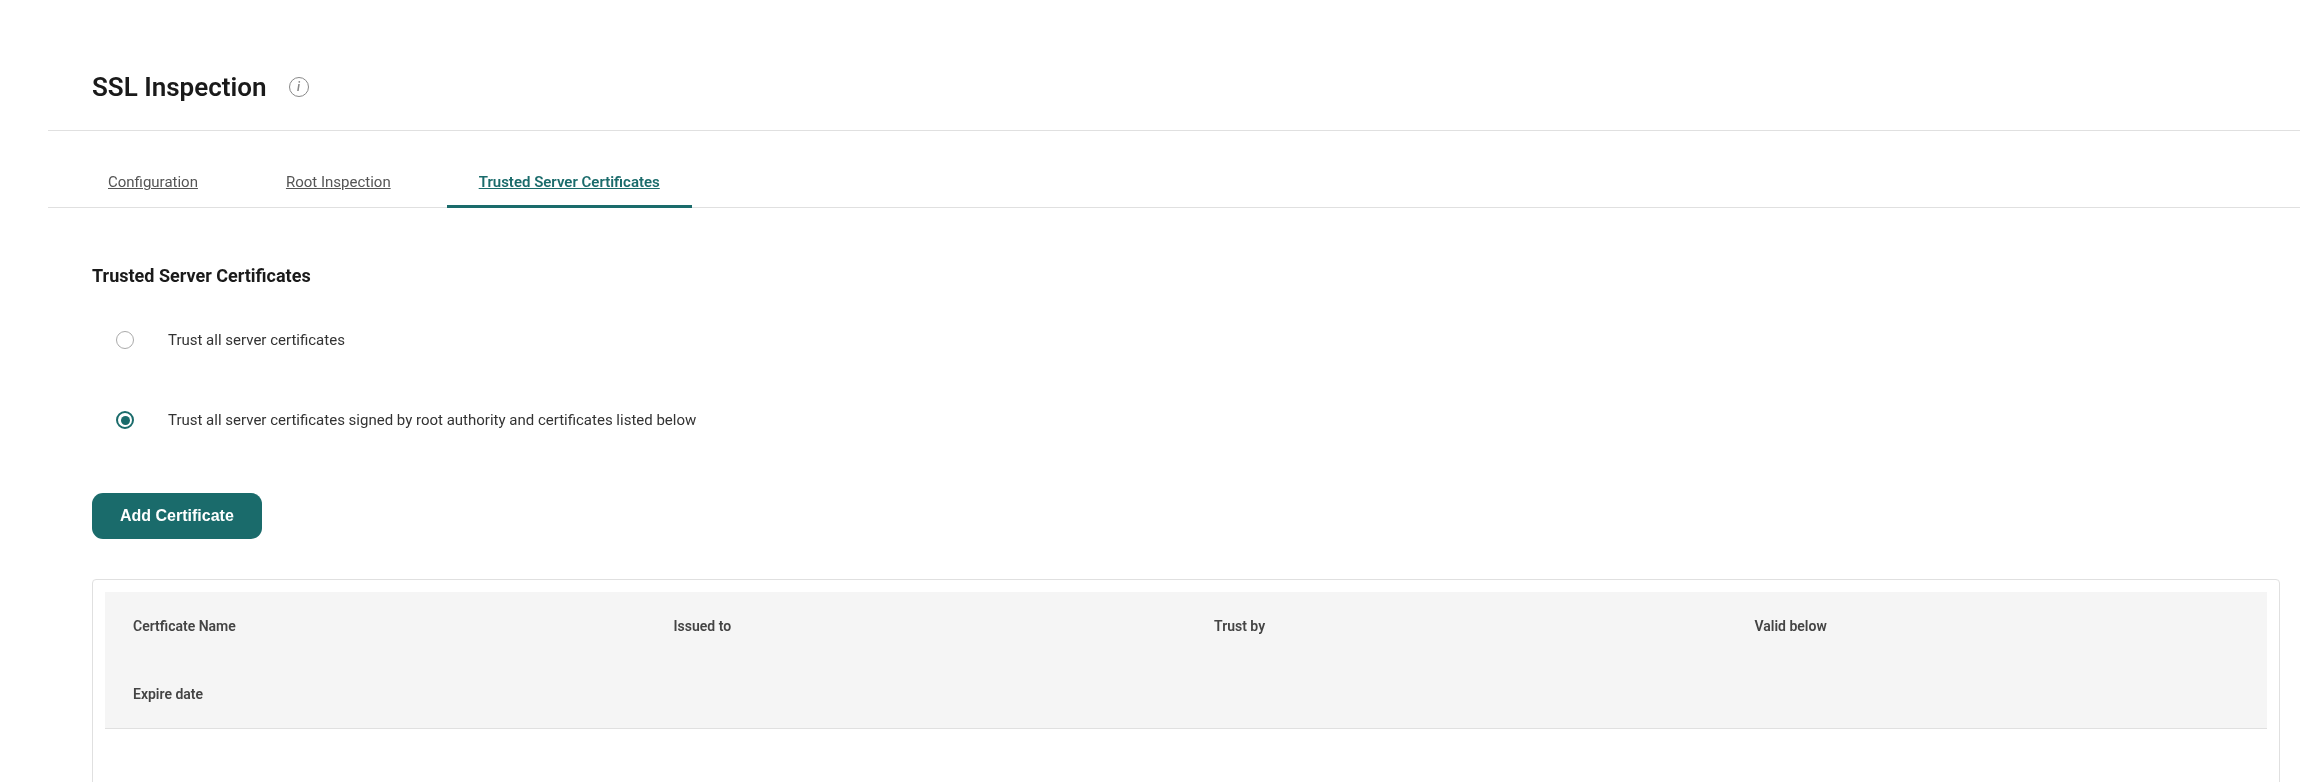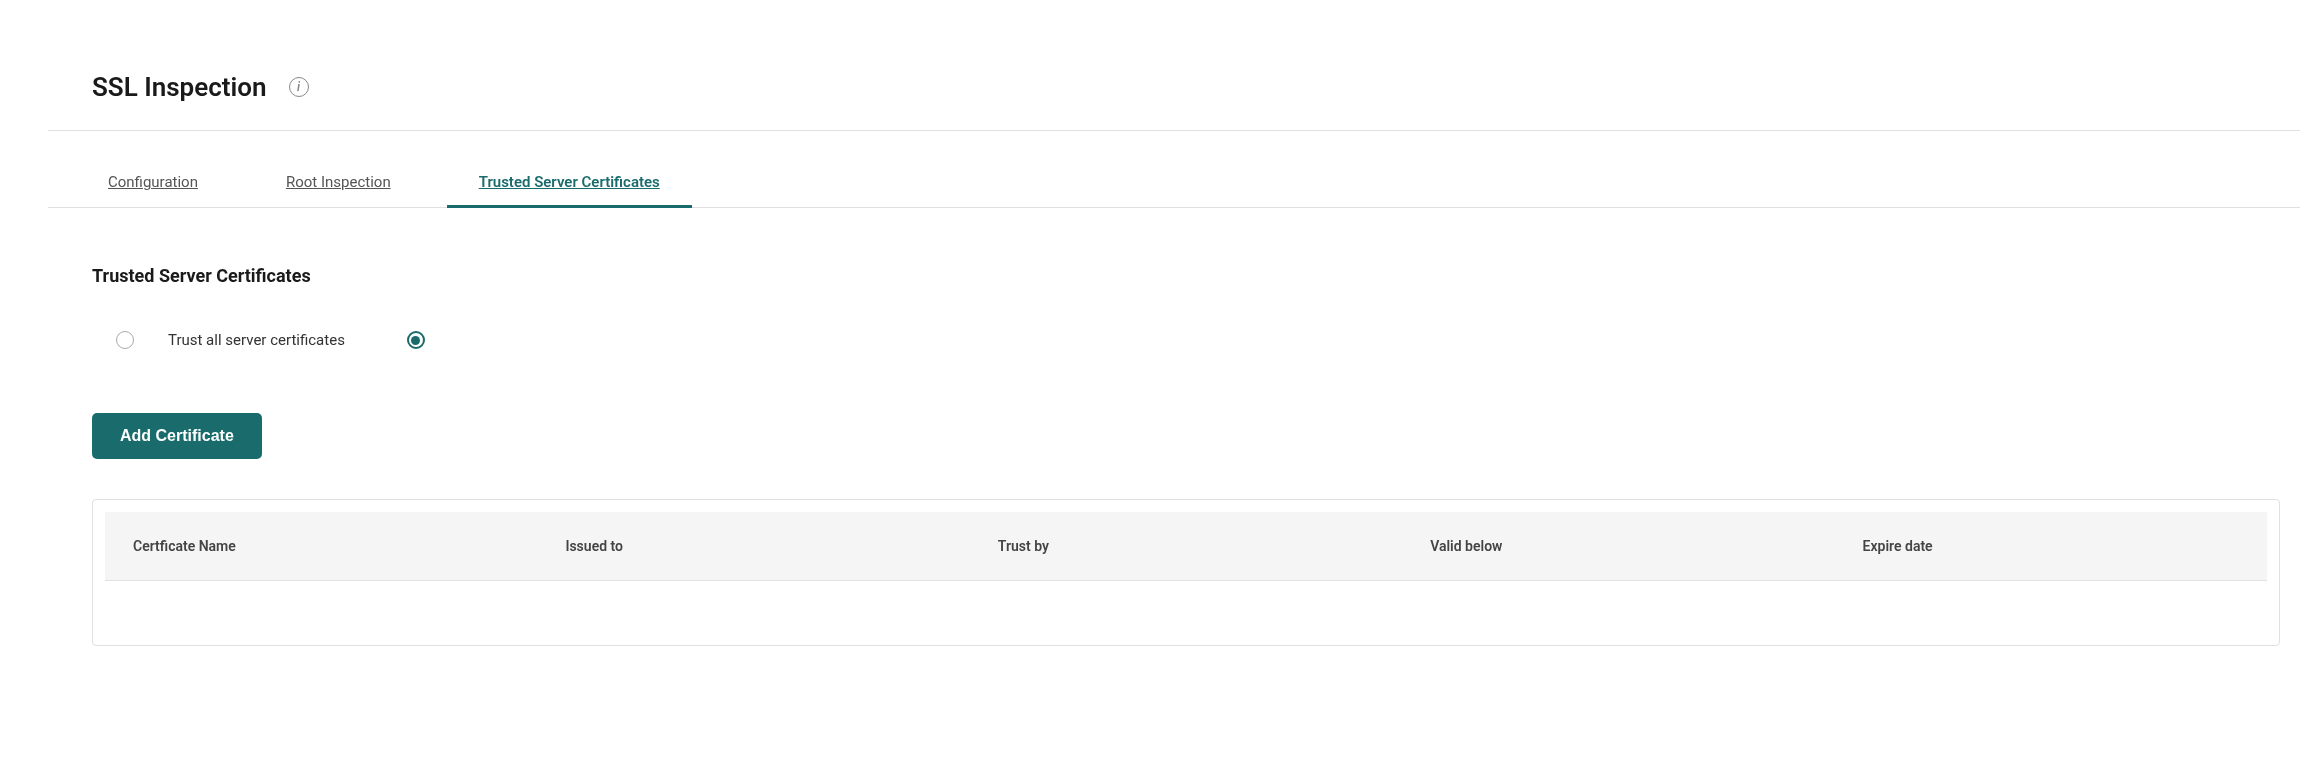--- a/index.html
+++ b/index.html
@@ -91,21 +91,21 @@
       font-size: 18px;
       font-weight: 700;
       color: #1a1a1a;
       margin-bottom: 20px;
       line-height: 1.3;
     }
 
     
     .radio-group {
       display: flex;
-      flex-direction: row;
+      flex-direction: column;
       gap: 14px;
       margin-bottom: 28px;
     }
 
     .radio-option {
       display: flex;
       align-items: center;
       gap: 10px;
       cursor: pointer;
     }
@@ -136,40 +136,40 @@
     .radio-label {
       font-size: 15px;
       color: #333;
     }
 
     
     .add-cert-button {
       background: #1a6b6b;
       color: #ffffff;
       border: none;
-      border-radius: 5px;
+      border-radius: 11px;
       padding: 14px 28px;
       font-size: 16px;
       font-weight: 600;
       cursor: pointer;
       margin-bottom: 28px;
       display: inline-block;
     }
 
     
     .table-container {
       width: 100%;
       border: 1px solid #e0e0e0;
       border-radius: 4px;
       overflow: hidden;
     }
 
     .table-header {
       display: grid;
-      grid-template-columns: 1fr 1fr 1fr 1fr 1fr;
+      grid-template-columns: 1fr 1fr 1fr 1fr;
       background: #f5f5f5;
       border-bottom: 1px solid #e0e0e0;
     }
 
     .table-header-cell {
       padding: 14px 16px;
       font-size: 14px;
       font-weight: 600;
       color: #444;
     }
@@ -211,20 +211,21 @@
     
     <div class="radio-group">
 
       <div class="radio-option">
         <div class="radio-circle"></div>
         <span class="radio-label">Trust all server certificates</span>
       </div>
 
       <div class="radio-option">
         <div class="radio-circle selected"></div>
+        <span class="radio-label">Trust all server certificates signed by root authority and certificates listed below</span>
       </div>
 
     </div>
 
     
     <button class="add-cert-button">Add Certificate</button>
 
     
     <div class="table-container">
       <div class="table-header">

